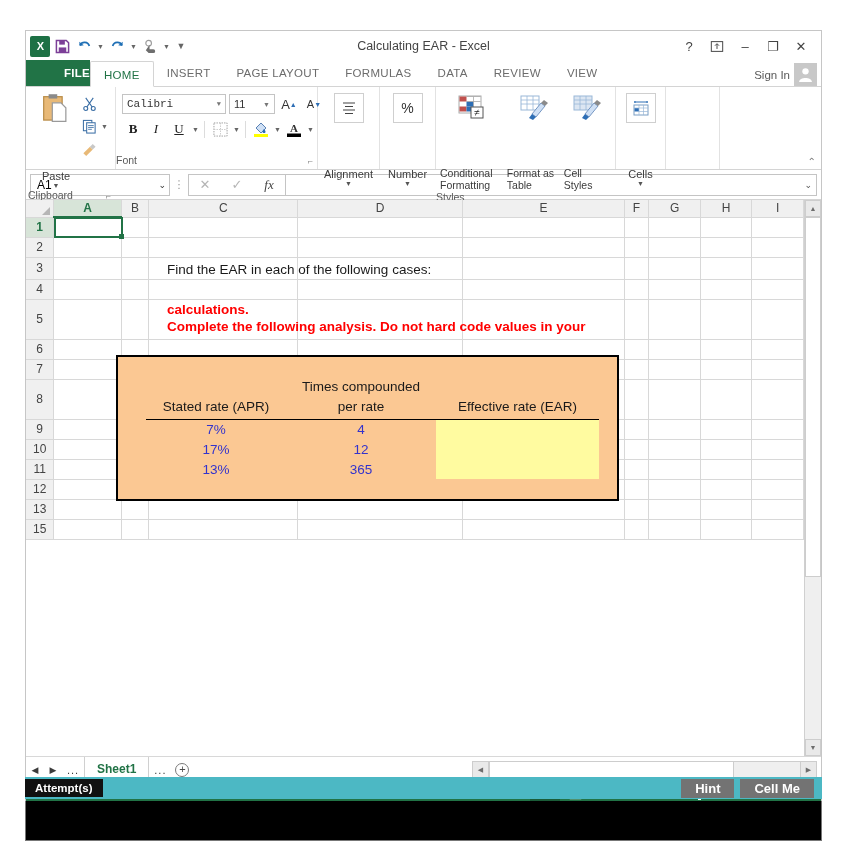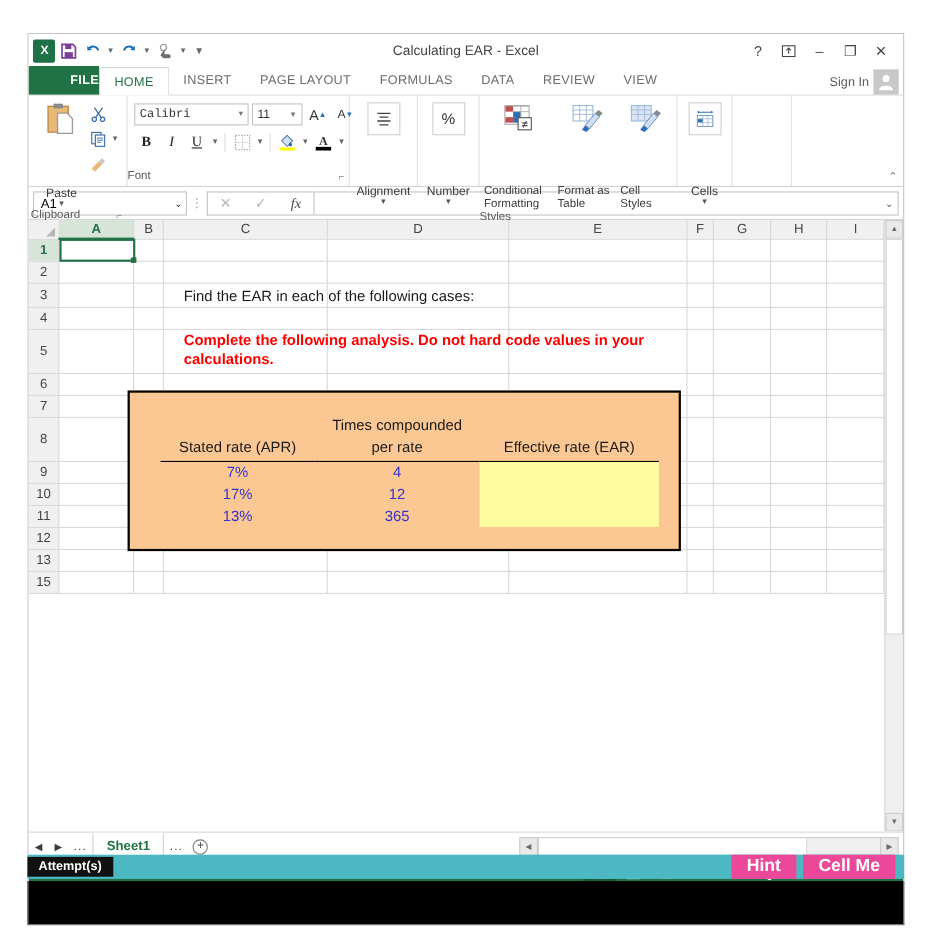--- a/index.html
+++ b/index.html
@@ -125,21 +125,21 @@
   .zoomgrp { display:flex; align-items:center; gap:6px; margin-left:12px; }
   .zmsign { font-size:13px; }
   .zmtrack { width:110px; height:1px; background:#cfe0d5; position:relative; }
   .zmthumb { position:absolute; left:53px; top:-6px; width:3px; height:13px; background:#fff; }
   .zoomval { font-size:11px; font-weight:bold; margin-left:10px; width:34px; text-align:right;}
 
   
   .attemptbar { position:absolute; left:25px; top:777px; width:797px; height:22px; background:#4cb8c4; display:flex; align-items:center;}
   .attempt-lbl { background:#111; color:#fff; font-size:11.5px; font-weight:bold; padding:3px 10px; margin-left:0; }
   .atbtns { margin-left:auto; display:flex; gap:6px; padding-right:8px; }
-  .atbtn { background:#ec4899; color:#fff; font-size:16px; font-weight:bold; padding:2px 14px; }
+  .atbtn { background:#737373; color:#fff; font-size:13px; font-weight:bold; padding:2px 14px; }
   .blackarea { position:absolute; left:25px; top:801px; width:797px; height:40px; background:#000; border:1px solid #777; border-top:none;}
 </style>
 </head>
 <body>
 
 <div id="app">
 
   <div class="titlebar">
     <div class="qat">
       <div class="qat-item">
@@ -615,22 +615,22 @@
             <td class="cell"></td>
           </tr>
         </tbody>
           </table>
 
         <div class="ov selcell" style="left:28px; top:17px; width:69px; height:21px;"></div>
 
         <div class="ov txtplain" style="left:141px; top:62px;">Find the EAR in each of the following cases:</div>
 
         <div class="ov" style="left:141px; top:101px; width:520px;">
+          <div class="txtred">calculations.</div>
           <div class="txtred">Complete the following analysis. Do not hard code values in your</div>
-          <div class="txtred">calculations.</div>
         </div>
 
         <div class="panel" style="left:90px; top:155px; width:503px; height:146px;">
           <div class="yellowbox" style="left:318px; top:62px; width:163px; height:60px;"></div>
 
           <div class="pnl-hdr" style="left:168px; top:22px; width:150px;">Times compounded</div>
 
           <div class="hline" style="left:28px; top:62px; width:140px;"></div>
           <div class="hline" style="left:168px; top:62px; width:150px;"></div>
           <div class="hline" style="left:318px; top:62px; width:163px;"></div>

